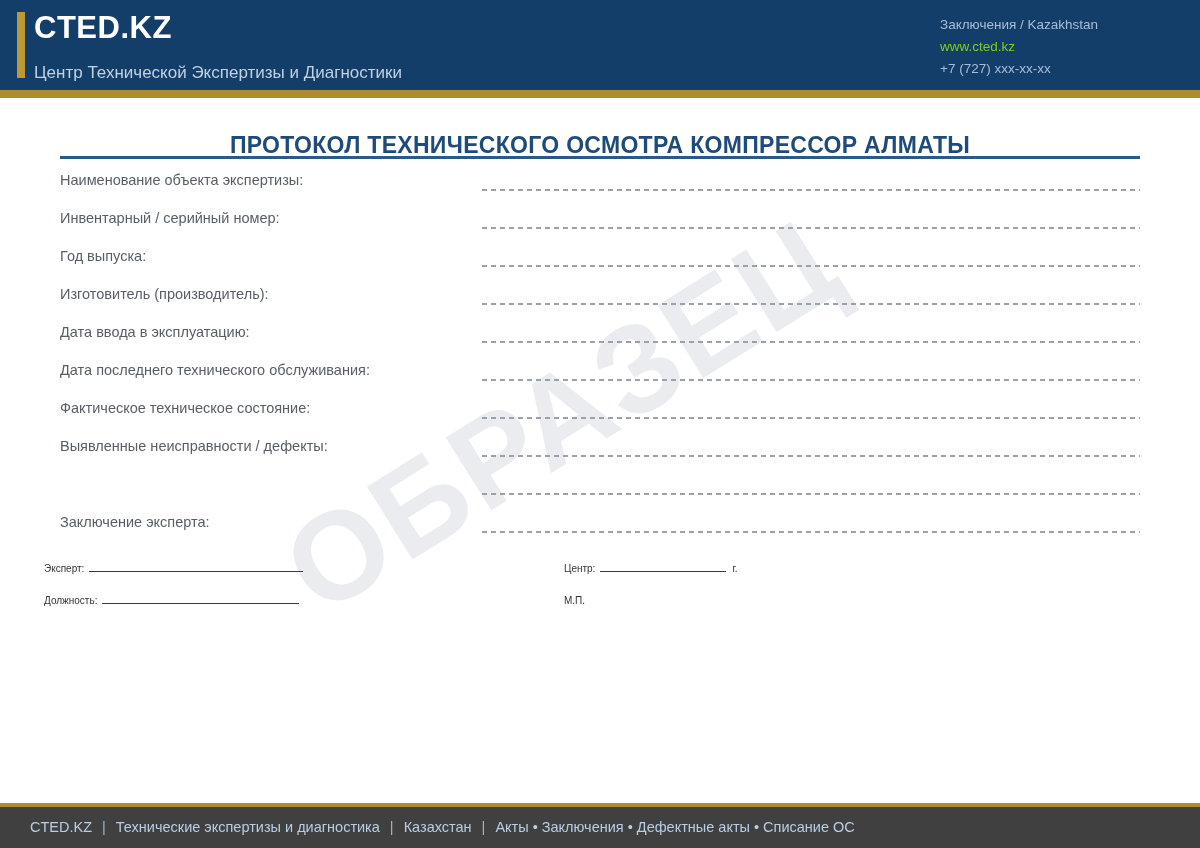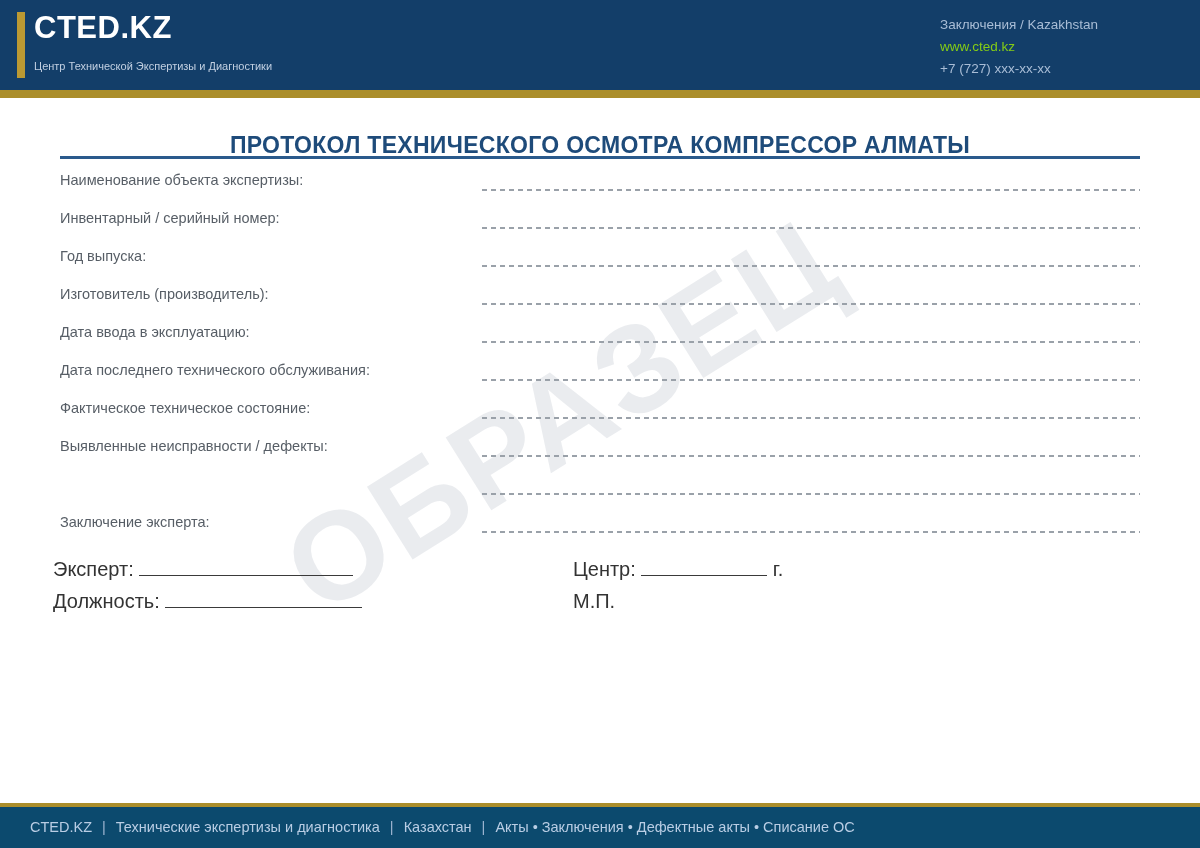--- a/index.html
+++ b/index.html
@@ -30,23 +30,23 @@
   }
   .brand { position: absolute; left: 34px; top: 9px; }
   .logo {
     color: #ffffff;
     font-size: 31px;
     font-weight: 700;
     letter-spacing: 0.5px;
     line-height: 38px;
   }
   .tagline {
-    margin-top: 9px;
+    margin-top: 16px;
     color: #c2d0e2;
-    font-size: 11px;
+    font-size: 17px;
     line-height: 20px;
   }
   .contact { position: absolute; left: 940px; top: 14px; font-size: 13.5px; }
   .contact > div { line-height: 22px; }
   .contact .region, .contact .phone { color: #a9bdd6; }
   .contact .website { color: #84cc16; cursor: pointer; }
 
   
   .gold-strip-top {
     position: absolute;
@@ -116,24 +116,24 @@
     position: absolute;
     left: 482px; right: 60px; top: 27px;
     height: 2px;
     background: repeating-linear-gradient(90deg,
       #9aa1a9 0px, #9aa1a9 5px, transparent 5px, transparent 9px);
   }
 
   
   .signature {
     position: absolute;
-    top: 458px; left: 53px; right: 60px;
+    top: 458px; left: 44px; right: 60px;
     height: 72px;
     z-index: 1;
-    font-size: 20px;
+    font-size: 10px;
     color: #333333;
   }
   .sig-item { position: absolute; white-space: nowrap; line-height: 22px; }
   .sig-expert   { left: 0;     top: 2px;  }
   .sig-date     { left: 520px; top: 2px;  }
   .sig-position { left: 0;     top: 34px; }
   .sig-stamp    { left: 520px; top: 34px; }
   .sig-line {
     display: inline-block;
     height: 13px;
@@ -144,21 +144,21 @@
   .line-expert   { width: 214px; }
   .line-date     { width: 126px; }
   .line-position { width: 197px; }
   .date-suffix   { margin-left: 6px; }
 
   
   .footer {
     position: absolute;
     top: 807px; left: 0;
     width: 100%; height: 41px;
-    background: #0c4a6e;
+    background: #404040;
     color: #b9cde4;
     font-size: 14.5px;
     line-height: 41px;
     padding-left: 30px;
     white-space: nowrap;
   }
   .footer .sep { margin: 0 10px; color: #9fb6d2; }
 </style>
 </head>
 <body>

